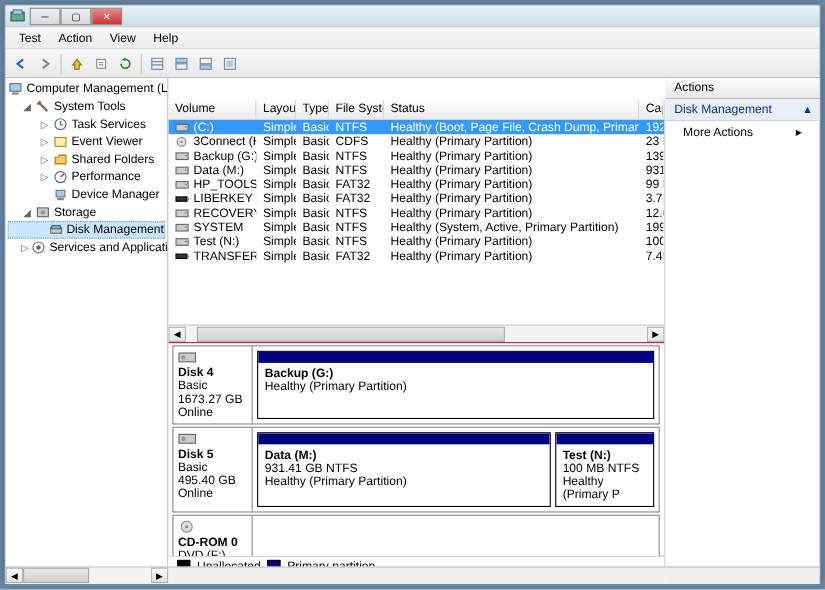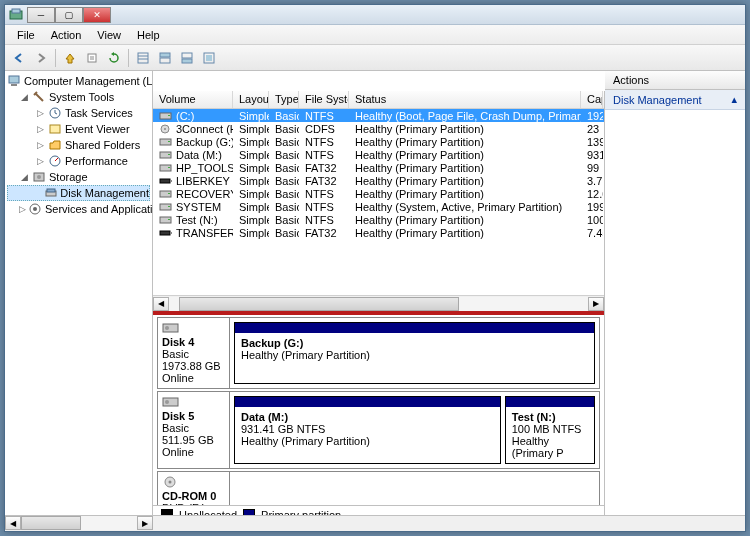--- a/index.html
+++ b/index.html
@@ -33,21 +33,21 @@
 .lv-col { border-right: 1px solid #d8d8d8; padding: 2px 6px; white-space: nowrap; overflow: hidden; cursor: pointer; }
 .lv-body { flex: 1; overflow: hidden; }
 .lv-row { display: flex; height: 13px; align-items: center; }
 .lv-row.sel { background: #3399ff; color: #fff; }
 .lv-cell { padding: 0 6px; white-space: nowrap; overflow: hidden; display: flex; align-items: center; }
 .vol-icon { width: 14px; height: 10px; margin-right: 3px; display: inline-flex; }
 .hscroll { height: 16px; background: #f0f0f0; border-top: 1px solid #d0d0d0; display: flex; align-items: center; }
 .hscroll-btn { width: 16px; height: 14px; background: linear-gradient(#fdfdfd,#e0e0e0); border: 1px solid #b0b0b0; display: flex; align-items: center; justify-content: center; font-size: 8px; cursor: pointer; }
 .hscroll-track { flex: 1; height: 14px; background: #f4f4f4; position: relative; }
 .hscroll-thumb { position: absolute; height: 14px; background: linear-gradient(#e8e8e8,#d0d0d0); border: 1px solid #a8a8a8; }
-.diskpane { flex: 1; overflow-y: auto; border-top: 4px solid #b91c1c; }
+.diskpane { flex: 1; overflow-y: auto; border-top: 1px solid #b91c1c; }
 .diskrow { display: flex; border: 1px solid #888; margin: 2px 4px; background: #fff; min-height: 64px; }
 .diskinfo { width: 72px; padding: 4px; border-right: 1px solid #888; display: flex; flex-direction: column; }
 .diskinfo .dname { font-weight: bold; }
 .disk-icon { width: 18px; height: 12px; margin-bottom: 2px; }
 .diskparts { flex: 1; display: flex; padding: 4px; gap: 4px; }
 .part { border: 1px solid #000; flex-direction: column; display: flex; overflow: hidden; }
 .part-header { height: 10px; background: #000080; }
 .part-body { padding: 4px 6px; font-size: 11px; flex: 1; }
 .part-body .pname { font-weight: bold; }
 .legend { height: 18px; border-top: 1px solid #c0c0c0; display: flex; align-items: center; padding: 0 8px; gap: 6px; background: #fff; }
@@ -73,21 +73,21 @@
         </svg>
     </span>
     <div class="winbtns">
       <div class="winbtn min">─</div>
       <div class="winbtn max">▢</div>
       <div class="winbtn close">✕</div>
     </div>
   </div>
 
   <div class="menubar">
-    <div class="menuitem">File</div>
+    <div class="menuitem">Test</div>
     <div class="menuitem">Action</div>
     <div class="menuitem">View</div>
     <div class="menuitem">Help</div>
   </div>
 
   <div class="toolbar">
     <div class="tbtn">
         <svg width="12" height="12">
           <path d="M8 2 L3 6 L8 10" fill="none" stroke="#2a6bb0" stroke-width="2"></path>
         </svg>
@@ -195,20 +195,30 @@
       </div>
       <div class="tree-row tree-indent2">
         <span class="tree-toggle">▷</span>
         <span class="tree-icon">
             <svg width="12" height="12">
               <circle cx="6" cy="6" r="5" fill="#fff" stroke="#468"></circle>
               <path d="M6 6 L9 3" stroke="#c00"></path>
             </svg>
           </span>
         <span>Performance</span>
+      </div>
+      <div class="tree-row tree-indent2">
+        <span class="tree-toggle"></span>
+        <span class="tree-icon">
+            <svg width="12" height="12">
+              <rect x="2" y="2" width="8" height="6" fill="#acd" stroke="#579"></rect>
+              <rect x="3" y="9" width="6" height="2" fill="#888"></rect>
+            </svg>
+          </span>
+        <span>Device Manager</span>
       </div>
       <div class="tree-row tree-indent1">
         <span class="tree-toggle">◢</span>
         <span class="tree-icon">
             <svg width="14" height="14">
               <rect x="2" y="3" width="10" height="8" fill="#ccc" stroke="#666"></rect>
               <circle cx="7" cy="7" r="2" fill="#999"></circle>
             </svg>
           </span>
         <span>Storage</span>
@@ -420,21 +430,21 @@
           <div class="diskrow">
             <div class="diskinfo">
               <span class="disk-icon">
                 <svg width="18" height="12">
                   <rect x="1" y="2" width="15" height="8" fill="#ccc" stroke="#666"></rect>
                   <circle cx="5" cy="6" r="2" fill="#999"></circle>
                 </svg>
               </span>
               <span class="dname">Disk 4</span>
               <span>Basic</span>
-              <span>1973.88 GB</span>
+              <span>1673.27 GB</span>
               <span>Online</span>
             </div>
             <div class="diskparts">
               <div class="part" style="flex:1">
                 <div class="part-header"></div>
                 <div class="part-body">
                   <div class="pname">Backup  (G:)</div>
                   <div>Healthy (Primary Partition)</div>
                 </div>
               </div>
@@ -443,21 +453,21 @@
           <div class="diskrow">
             <div class="diskinfo">
               <span class="disk-icon">
                 <svg width="18" height="12">
                   <rect x="1" y="2" width="15" height="8" fill="#ccc" stroke="#666"></rect>
                   <circle cx="5" cy="6" r="2" fill="#999"></circle>
                 </svg>
               </span>
               <span class="dname">Disk 5</span>
               <span>Basic</span>
-              <span>511.95 GB</span>
+              <span>495.40 GB</span>
               <span>Online</span>
             </div>
             <div class="diskparts">
               <div class="part" style="flex:3">
                 <div class="part-header"></div>
                 <div class="part-body">
                   <div class="pname">Data  (M:)</div>
                   <div>931.41 GB NTFS</div>
                   <div>Healthy (Primary Partition)</div>
                 </div>
@@ -496,20 +506,24 @@
         <span>Primary partition</span>
       </div>
     </div>
 
     <div class="actions">
       <div class="actions-header">Actions</div>
       <div class="actions-section">
         <span>Disk Management</span>
         <span>▴</span>
       </div>
+      <div class="actions-item">
+        <span>More Actions</span>
+        <span>▸</span>
+      </div>
     </div>
 
   </div>
 
   <div class="bottom-scroll">
     <div class="seg" style="width:148px;display:flex">
       <div class="hscroll-btn">◀</div>
       <div class="hscroll-track">
           <div class="hscroll-thumb" style="left:0;width:60px"></div>
         </div>

